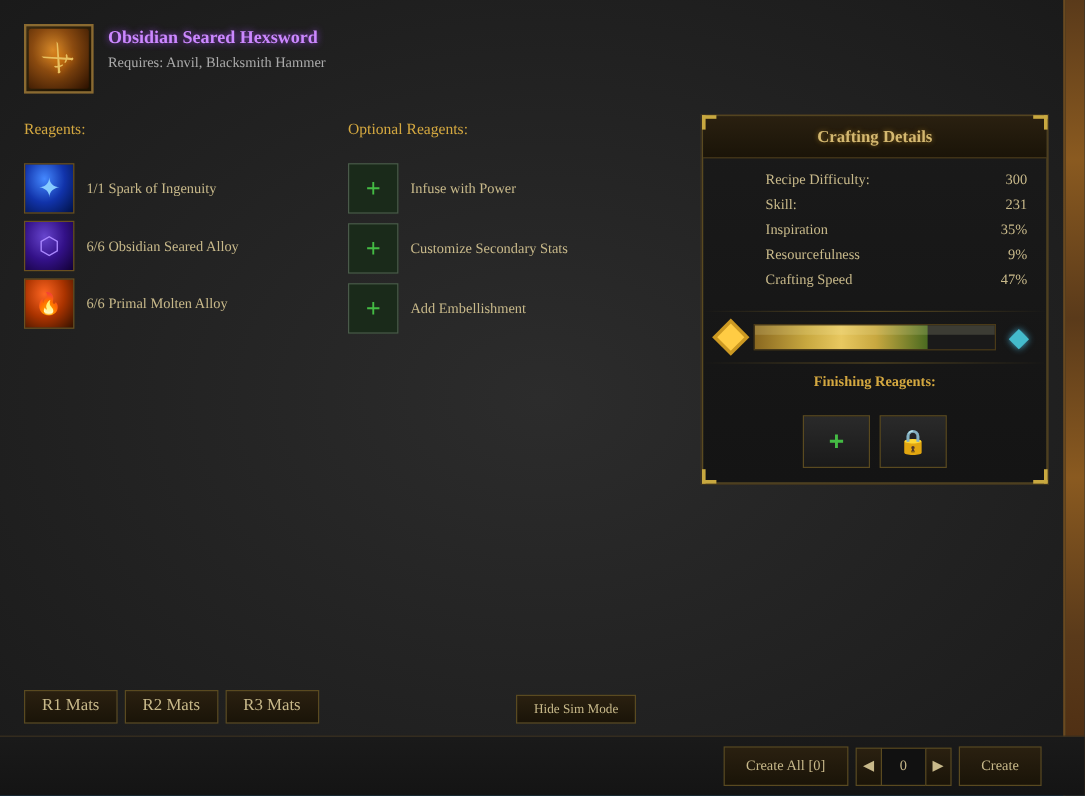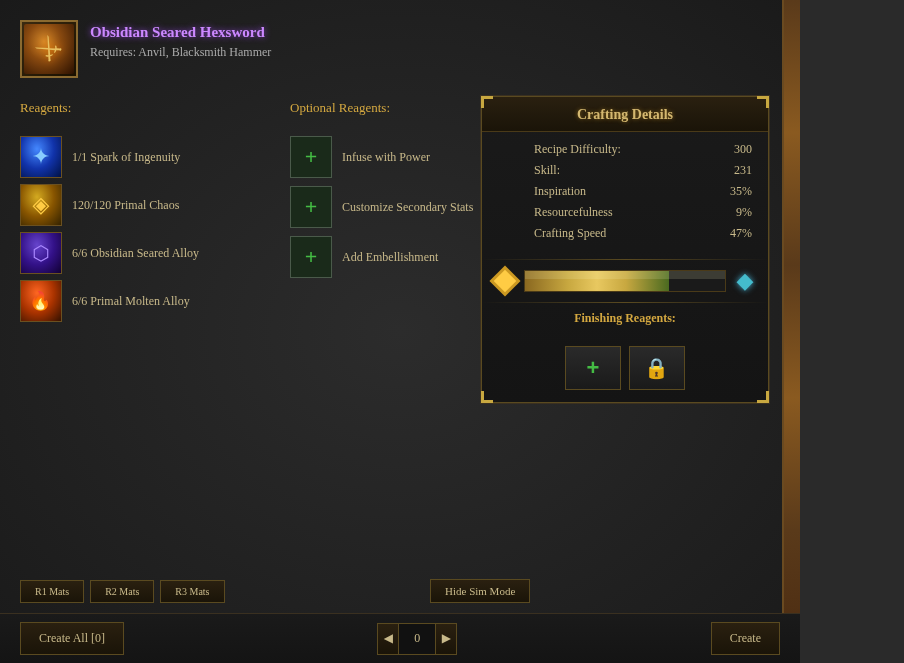--- a/index.html
+++ b/index.html
@@ -8,21 +8,21 @@
       width: 904px;
       height: 663px;
       background: #2a2a2a;
       font-family: 'Georgia', serif;
       color: #c8b98a;
       overflow: hidden;
       position: relative;
     }
 
     .main-container {
-      width: 800px;
+      width: 904px;
       height: 663px;
       background: #0c4a6e;
       position: relative;
     }
 
     
     .bg-texture {
       position: absolute;
       top: 0; left: 0; right: 0; bottom: 0;
       background: 
@@ -408,40 +408,40 @@
     .bottom-toolbar {
       position: absolute;
       bottom: 0;
       left: 0;
       right: 0;
       height: 50px;
       background: linear-gradient(180deg, #1a1a1a 0%, #141414 100%);
       border-top: 1px solid #3a3020;
       display: flex;
       align-items: center;
-      justify-content: space-between;
-      padding: 0 20px;
+      justify-content: flex-end;
+      padding: 0 36px;
       gap: 6px;
     }
 
     
     .rank-buttons {
       position: absolute;
       bottom: 60px;
       left: 20px;
       display: flex;
       gap: 6px;
     }
 
     .rank-btn {
       padding: 5px 14px;
       background: linear-gradient(180deg, #2a2010 0%, #1a1408 100%);
       border: 1px solid #5a4a20;
       color: #c8b98a;
-      font-size: 10px;
+      font-size: 14px;
       cursor: pointer;
       font-family: inherit;
     }
 
     .hide-sim-btn {
       position: absolute;
       bottom: 60px;
       left: 430px;
       padding: 5px 14px;
       background: linear-gradient(180deg, #2a2010 0%, #1a1408 100%);
@@ -523,24 +523,20 @@
 
   <div class="left-panel">
     <div class="section-label">Reagents:</div>
     <div class="reagent-list">
 
       <div class="reagent-item">
         <div class="reagent-icon spark"></div>
         <span class="reagent-text">1/1 Spark of Ingenuity</span>
       </div>
 
-      <div class="reagent-item">
-        <div class="reagent-icon chaos"></div>
-        <span class="reagent-text">120/120 Primal Chaos</span>
-      </div>
 
       <div class="reagent-item">
         <div class="reagent-icon obsidian"></div>
         <span class="reagent-text">6/6 Obsidian Seared Alloy</span>
       </div>
 
       <div class="reagent-item">
         <div class="reagent-icon molten"></div>
         <span class="reagent-text">6/6 Primal Molten Alloy</span>
       </div>

